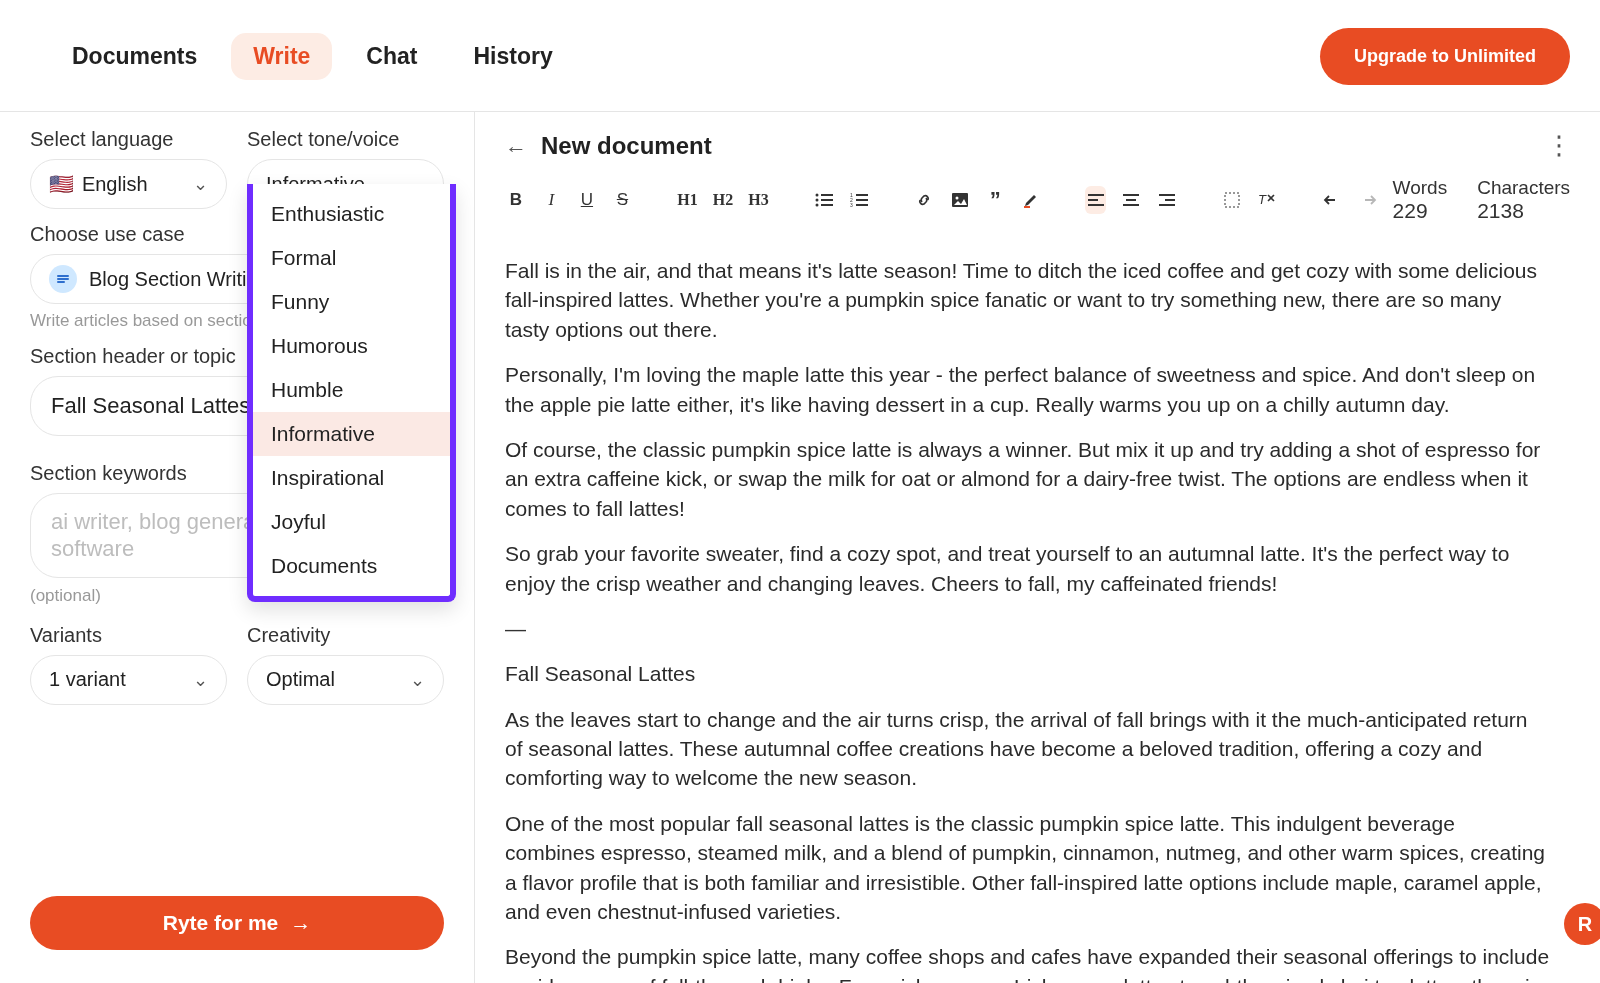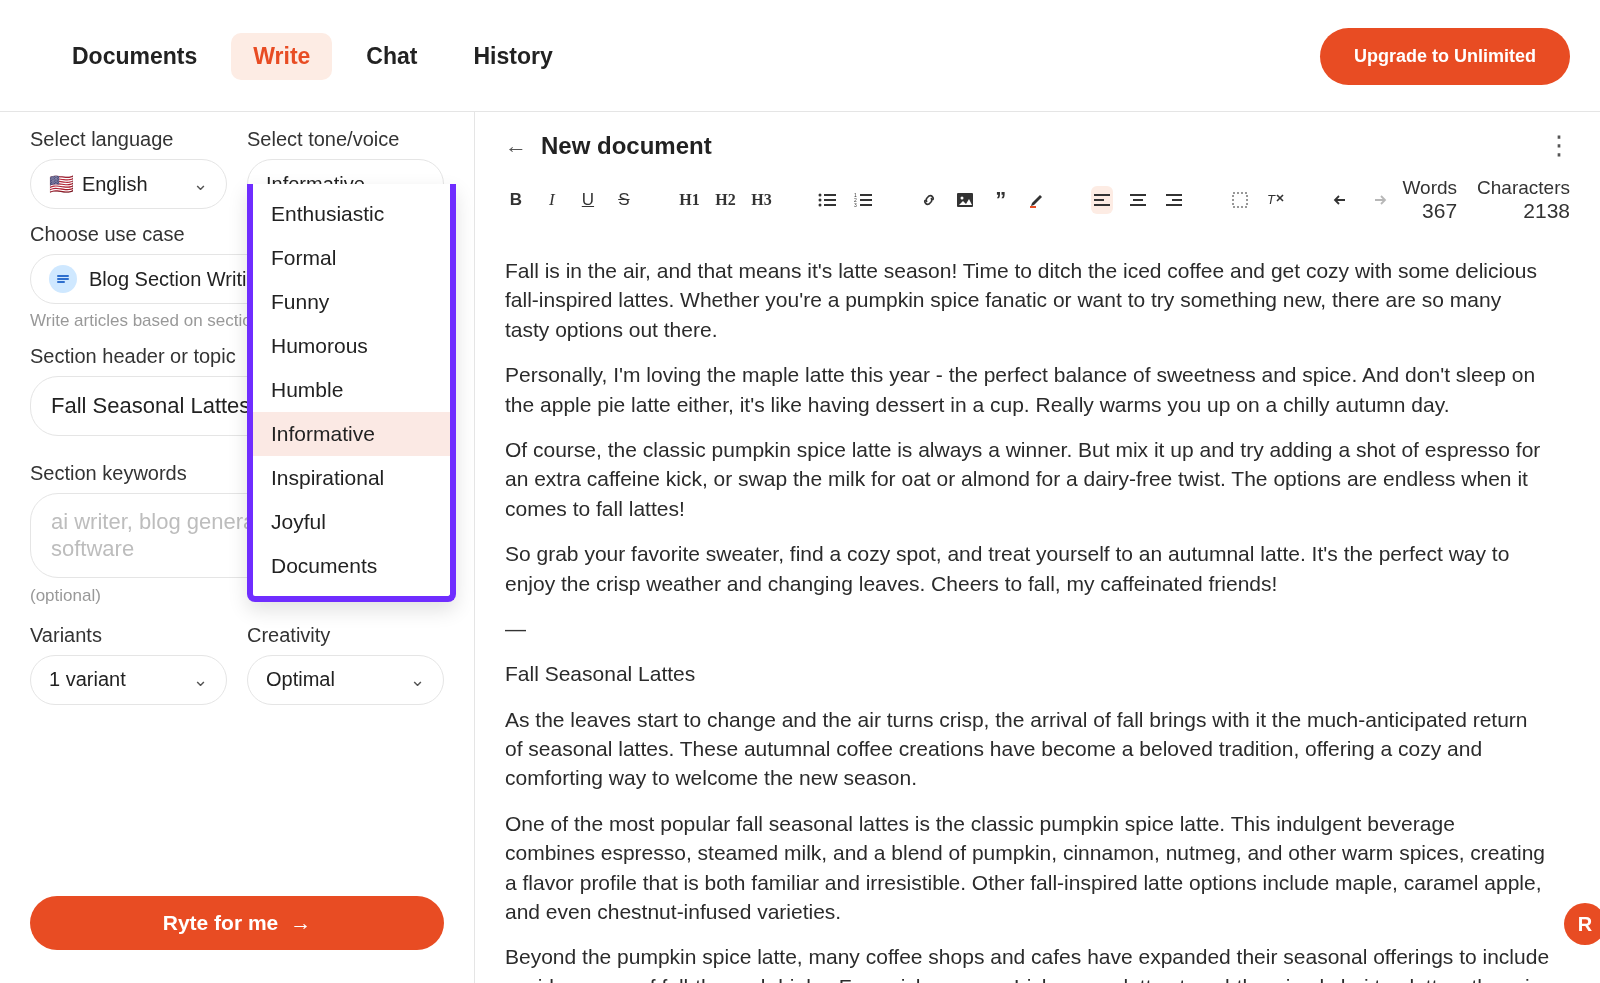--- a/index.html
+++ b/index.html
@@ -11,21 +11,21 @@
     --text:#222;
     --label:#333;
     --muted:#7A7A7A;
     --purple:#6F2DFF;
   }
   *{box-sizing:border-box;font-family:'Segoe UI',Arial,Helvetica,sans-serif}
   html,body{margin:0;padding:0;background:#fff;color:var(--text);width:1600px;height:983px;overflow:hidden}
   
   .top-nav{display:flex;align-items:center;padding:20px 30px 18px 50px;border-bottom:1px solid var(--border);height:112px}
   .tab{font-size:23px;font-weight:700;color:var(--text);padding:10px 22px;cursor:pointer;margin-right:12px}
-  .tab.active{color:var(--orange);background:var(--orange-soft);border-radius:10px}
+  .tab.active{color:var(--orange);background:var(--orange-soft);border-radius:15px}
   .spacer{flex:1}
   .upgrade{background:var(--orange);color:#fff;font-weight:700;font-size:18px;border:none;border-radius:40px;padding:18px 34px;cursor:pointer}
   
   .main{display:flex;height:calc(100% - 90px)}
   .sidebar{width:475px;border-right:1px solid var(--border);padding:16px 30px 0 30px;position:relative}
   .editor{flex:1;padding:18px 30px 0 30px;position:relative;overflow:hidden}
   
   .row{display:flex;gap:20px;margin-bottom:14px}
   .col{flex:1;display:flex;flex-direction:column}
   .label{font-size:20px;color:var(--label);margin-bottom:8px}
@@ -50,21 +50,21 @@
   .back-ico{font-size:22px;color:#555;cursor:pointer}
   .doc-title{font-size:24px;font-weight:700}
   .more-ico{margin-left:auto;font-size:26px;color:#555;cursor:pointer;letter-spacing:-2px}
   
   .toolbar{display:flex;align-items:center;gap:14px;border-bottom:1px solid transparent;padding:4px 0 14px 0}
   .tico{width:28px;height:28px;display:flex;align-items:center;justify-content:center;font-size:17px;color:#333;cursor:pointer;position:relative}
   .tico.bold{font-weight:800}
   .tico.h{font-weight:700;font-size:16px;font-family:Liberation Serif, serif}
   .tico.sel{background:var(--orange-soft);border-radius:6px}
   .tgap{width:20px}
-  .counts{display:flex;gap:20px;margin-left:auto;text-align:right}
+  .counts{display:flex;gap:30px;margin-left:auto;text-align:left}
   .count{display:flex;flex-direction:column;line-height:1.15}
   .count .lbl{font-size:19px;color:#333}
   .count .val{font-size:21px;color:#333}
   
   .doc-body{font-size:21px;line-height:1.4;color:#2b2b2b;padding-top:18px;padding-right:20px;overflow-y:auto;height:calc(100% - 110px)}
   .doc-body p{margin:0 0 16px 0}
   .doc-body .sep{color:#333}
   
   .fab{position:absolute;right:-6px;bottom:60px;width:42px;height:42px;border-radius:50%;background:var(--orange);color:#fff;display:flex;align-items:center;justify-content:center;font-weight:800;font-size:20px;z-index:5}
   
@@ -262,21 +262,21 @@
         </span>
       <span class="tico" style="opacity:.35">
           <svg width="18" height="14" viewBox="0 0 18 14">
             <path d="M12 3l4 4-4 4M16 7H6" fill="none" stroke="#333" stroke-width="1.8"></path>
           </svg>
         </span>
 
       <div class="counts">
         <div class="count">
           <span class="lbl">Words</span>
-          <span class="val">367</span>
+          <span class="val">229</span>
         </div>
         <div class="count">
           <span class="lbl">Characters</span>
           <span class="val">2138</span>
         </div>
       </div>
     </div>
 
     <div class="doc-body" id="doc-body">
         <p>Fall is in the air, and that means it's latte season! Time to ditch the iced coffee and get cozy with some delicious fall-inspired lattes. Whether you're a pumpkin spice fanatic or want to try something new, there are so many tasty options out there.</p>

